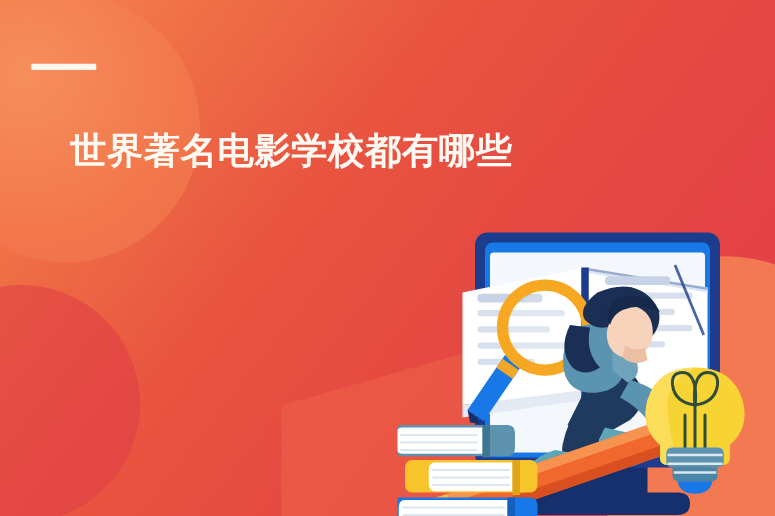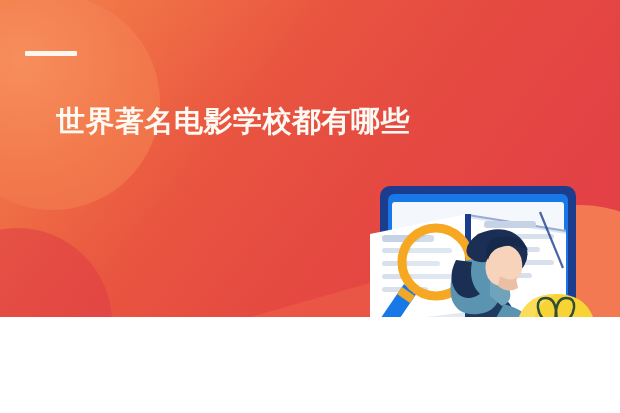--- a/index.html
+++ b/index.html
@@ -3,21 +3,21 @@
 <meta charset="utf-8">
 <style>
   html, body {
     margin: 0;
     padding: 0;
     background: #ffffff;
   }
   #canvas {
     position: relative;
     width: 620px;
-    height: 317px;
+    height: 413px;
     overflow: hidden;
     font-family: Liberation Serif, serif;
   }
   
   .bg-base {
     position: absolute;
     inset: 0;
     background: linear-gradient(128deg,
         #F5854F 0%,
         #F07246 16%,

